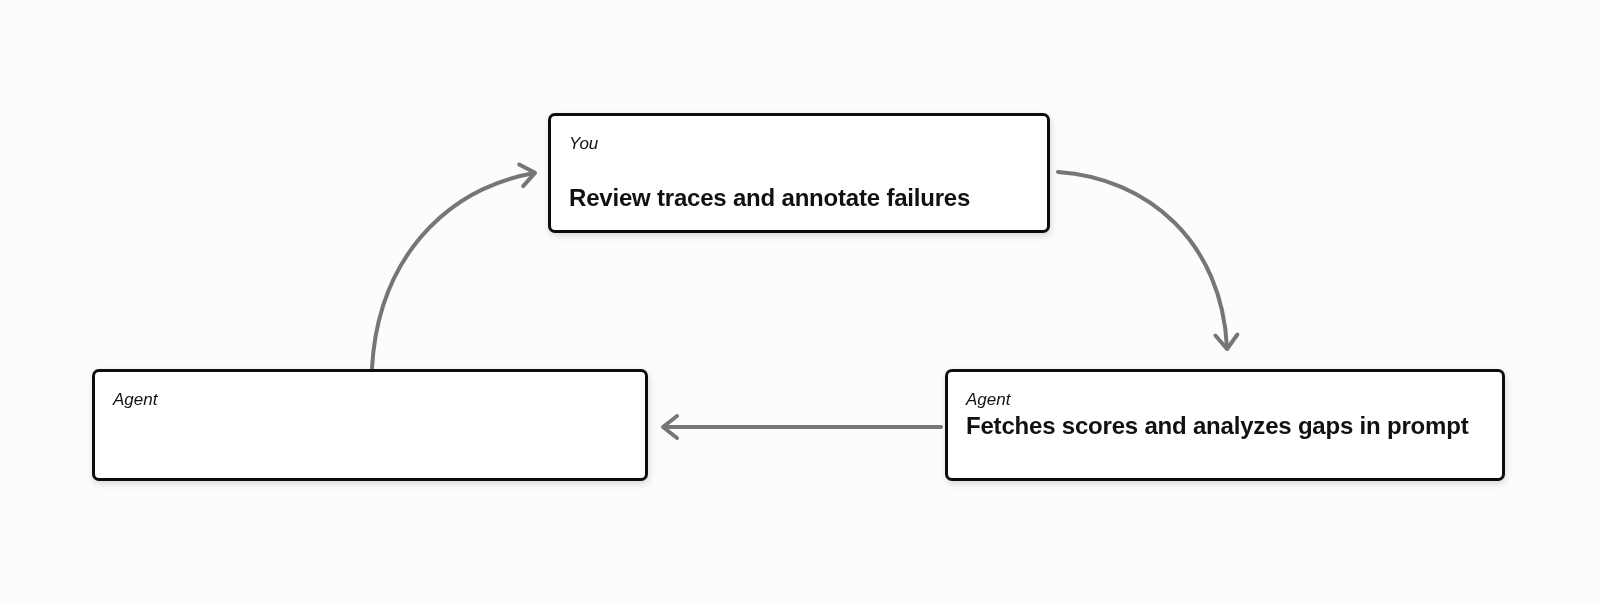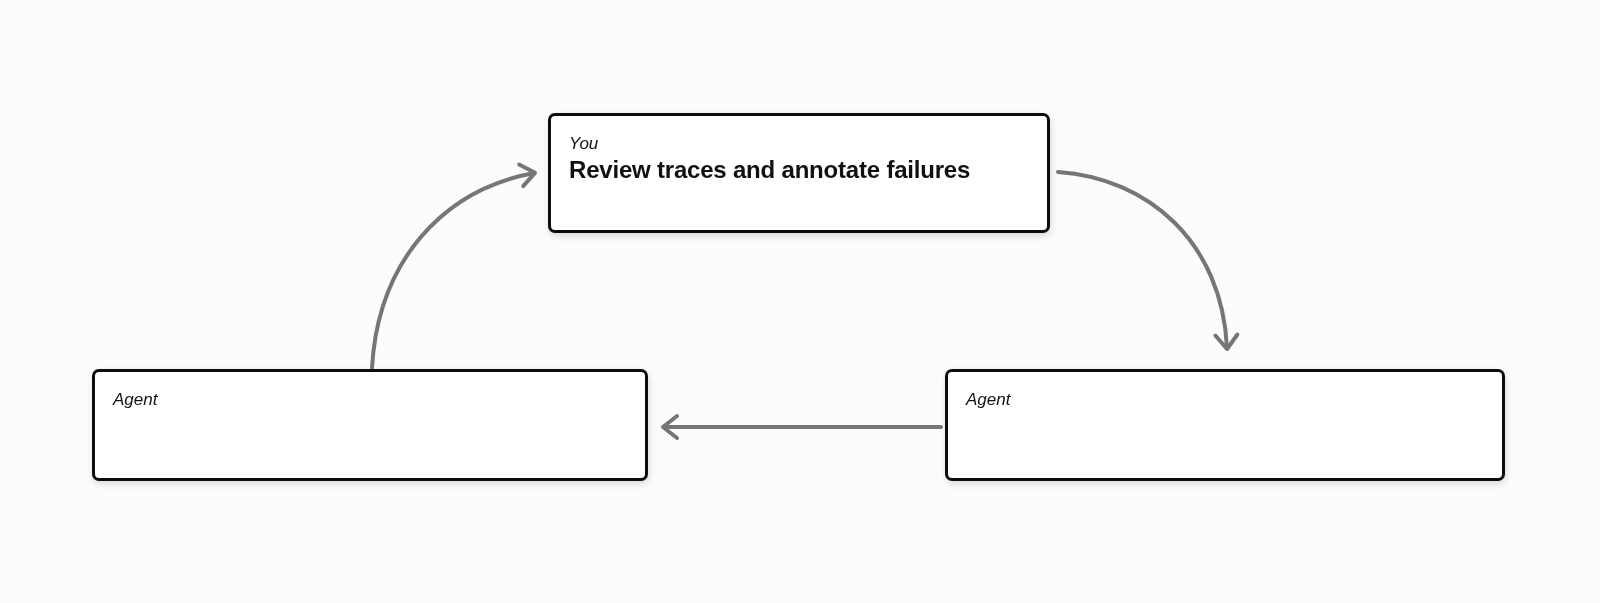--- a/index.html
+++ b/index.html
@@ -57,21 +57,21 @@
     font-weight: 400;
     color: var(--text);
   }
   .node .title {
     font-size: 24px;
     line-height: 30px;
     font-weight: 700;
     color: var(--text);
     letter-spacing: -0.2px;
   }
-  .node-review  { left: 548px; top: 113px; width: 502px; height: 120px; }
+  .node-review  { left: 548px; top: 113px; width: 502px; height: 120px; justify-content: space-between; }
   .node-update  { left: 92px;  top: 369px; width: 556px; height: 112px; }
   .node-fetch   { left: 945px; top: 369px; width: 560px; height: 112px; }
 </style>
 </head>
 <body>
 
 <div class="canvas">
 
   <svg class="arrows" viewBox="0 0 1600 603" xmlns="http://www.w3.org/2000/svg">
     <defs>
@@ -91,15 +91,16 @@
     <div class="role">You</div>
     <div class="title">Review traces and annotate failures</div>
   </div>
 
   <div class="node node-update">
     <div class="role">Agent</div>
   </div>
 
   <div class="node node-fetch">
     <div class="role">Agent</div>
+    <div class="title">Fetches scores and analyzes gaps in prompt</div>
   </div>
 
 </div>
 
 </body></html>

